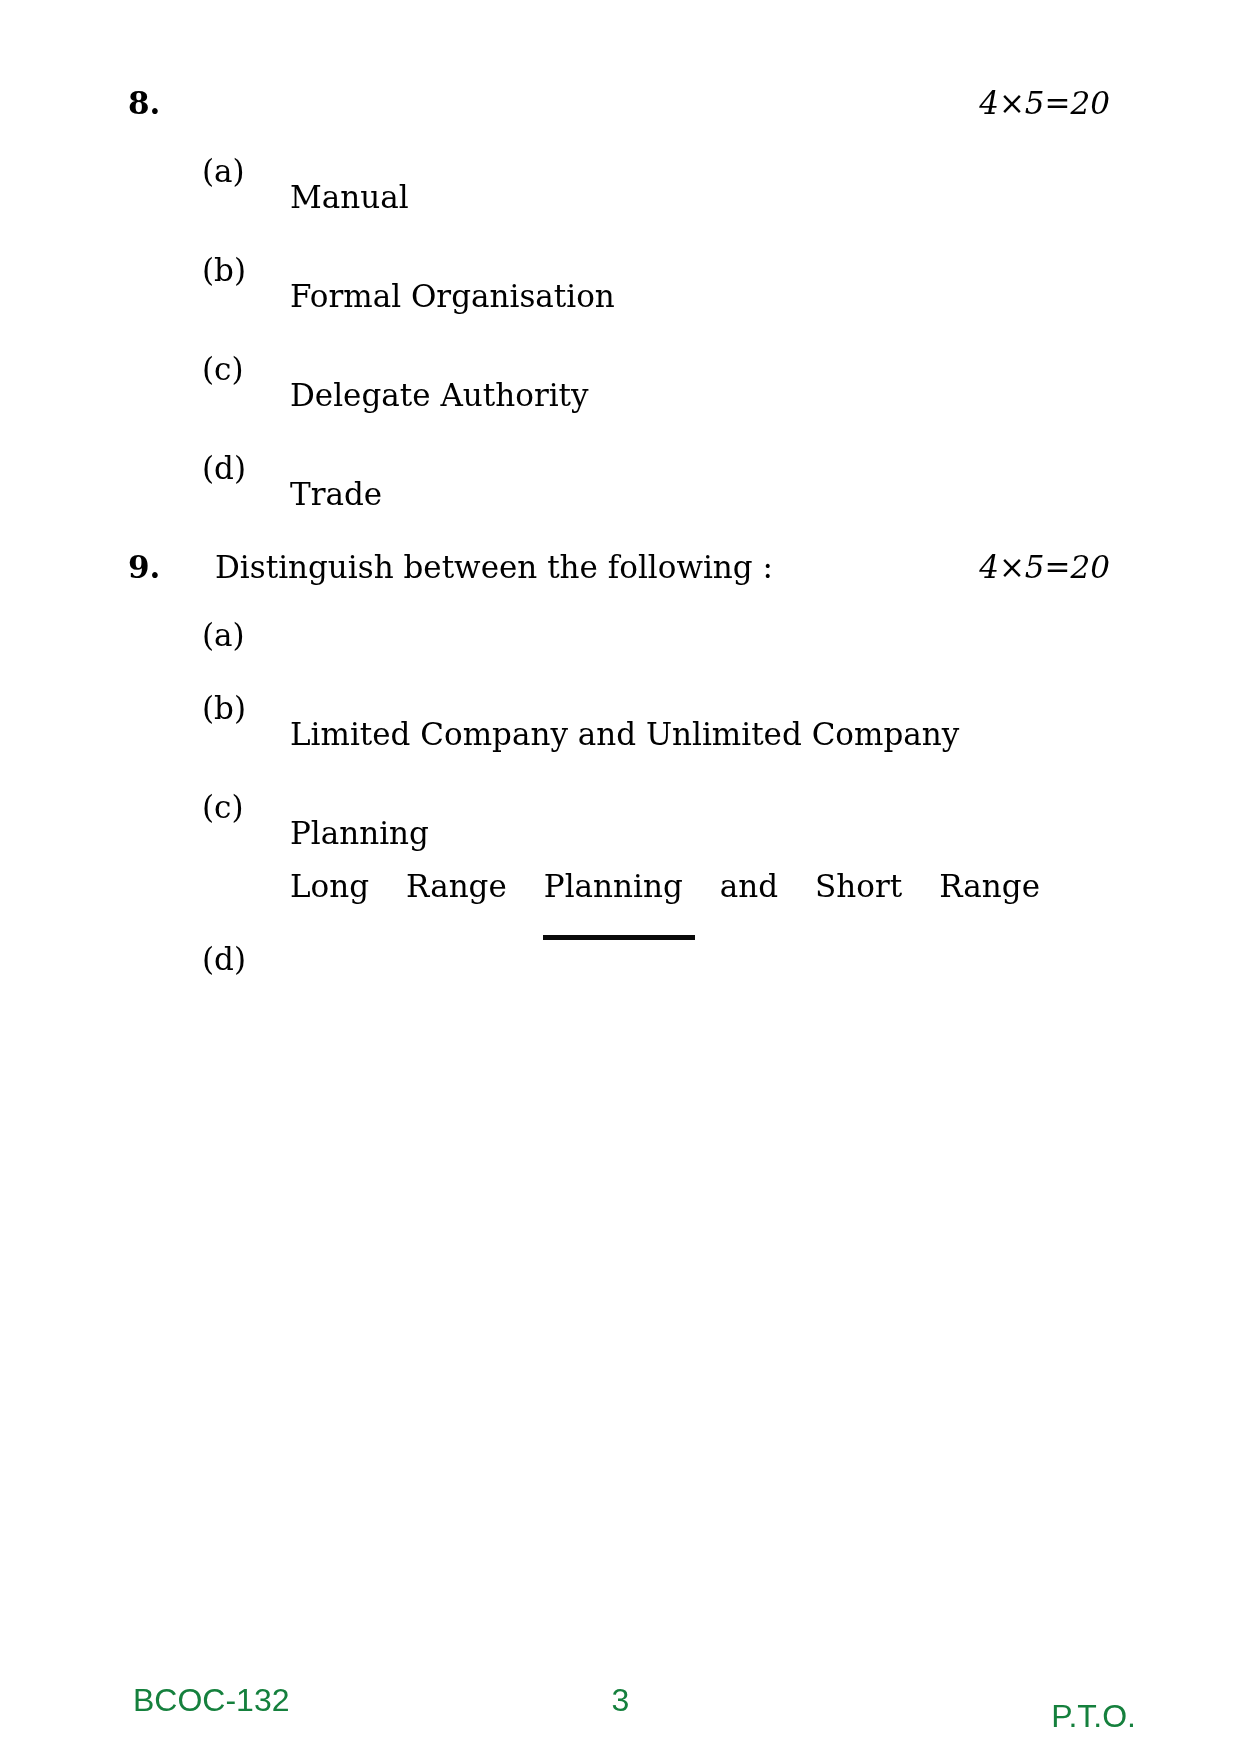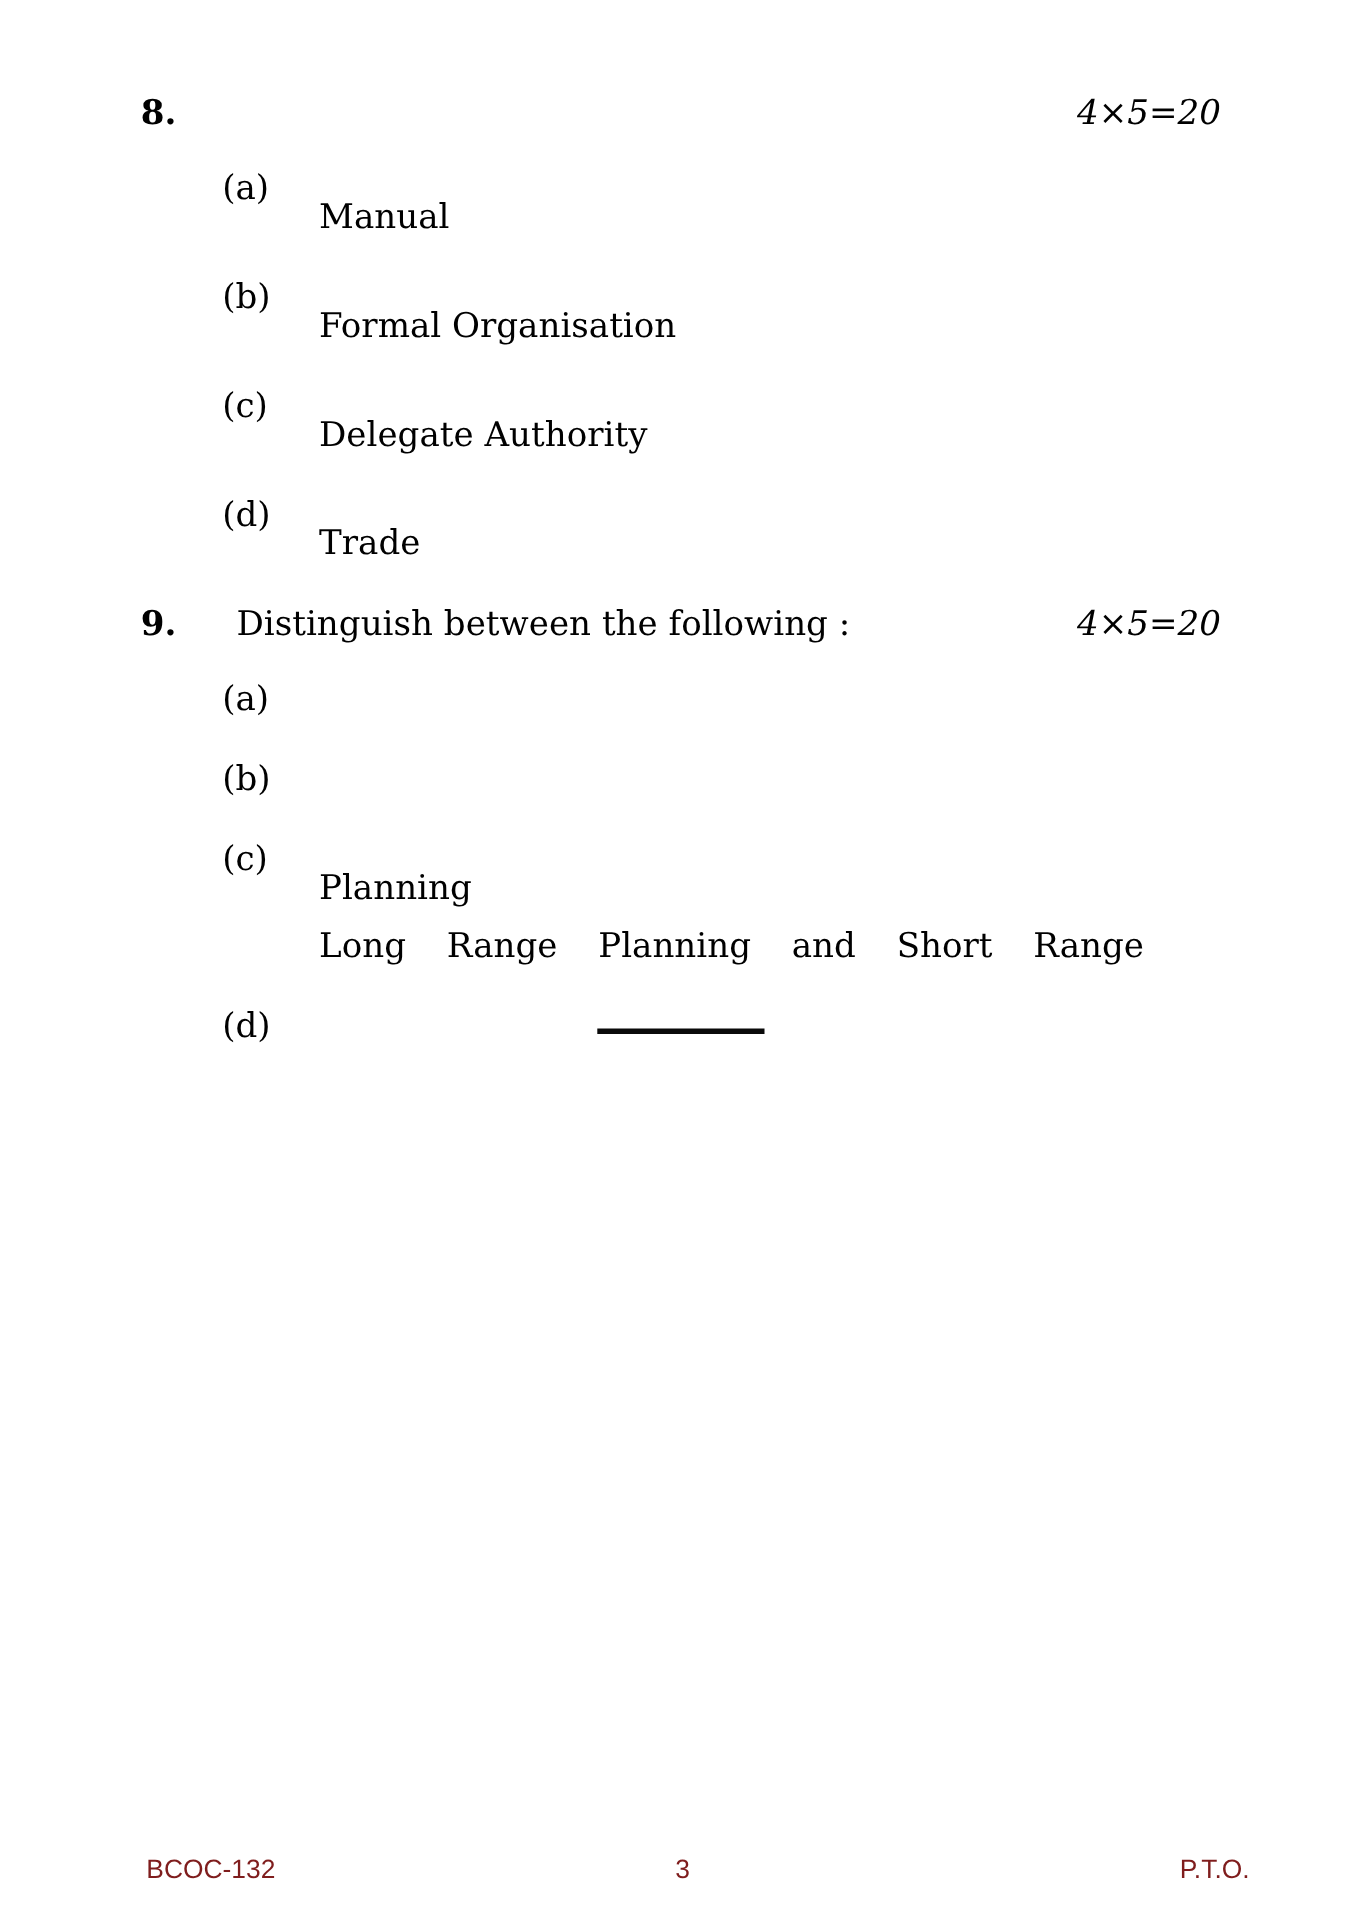--- a/index.html
+++ b/index.html
@@ -62,27 +62,27 @@
     height: 5px;
     background: #0a0a0a;
   }
   .footer {
     position: absolute;
     left: 0;
     top: 1678px;
     width: 100%;
     height: 44px;
     font-family: "Liberation Sans", sans-serif;
-    font-size: 24px;
+    font-size: 32px;
     line-height: 44px;
-    color: #7f1d1d;
+    color: #15803d;
   }
   .f-left   { position: absolute; left: 133px; top: 0; }
   .f-center { position: absolute; left: 0; top: 0; width: 100%; text-align: center; }
-  .f-right  { position: absolute; right: 105px; top: 0; }
+  .f-right  { position: absolute; right: 105px; top: 16px; }
 </style>
 </head>
 <body>
 
 <main class="content" id="questions">
     <section class="question">
       <div class="q-header">
         <span class="q-num">8.</span>
         <span class="q-marks">4×5=20</span>
       </div>
@@ -115,20 +115,23 @@
       <div class="q-header">
         <span class="q-num">9.</span>
         <span class="q-text">Distinguish between the following :</span>
         <span class="q-marks">4×5=20</span>
       </div>
       <div class="item">
         <span class="item-label">(a)</span>
       </div>
       <div class="item">
         <span class="item-label">(b)</span>
+        <div class="item-text">
+          <div class="line">Limited Company and Unlimited Company</div>
+        </div>
       </div>
       <div class="item">
         <span class="item-label">(c)</span>
         <div class="item-text">
           <div class="line">Planning</div>
           <div class="line justified">Long Range Planning and Short Range</div>
         </div>
       </div>
       <div class="item">
         <span class="item-label">(d)</span>

